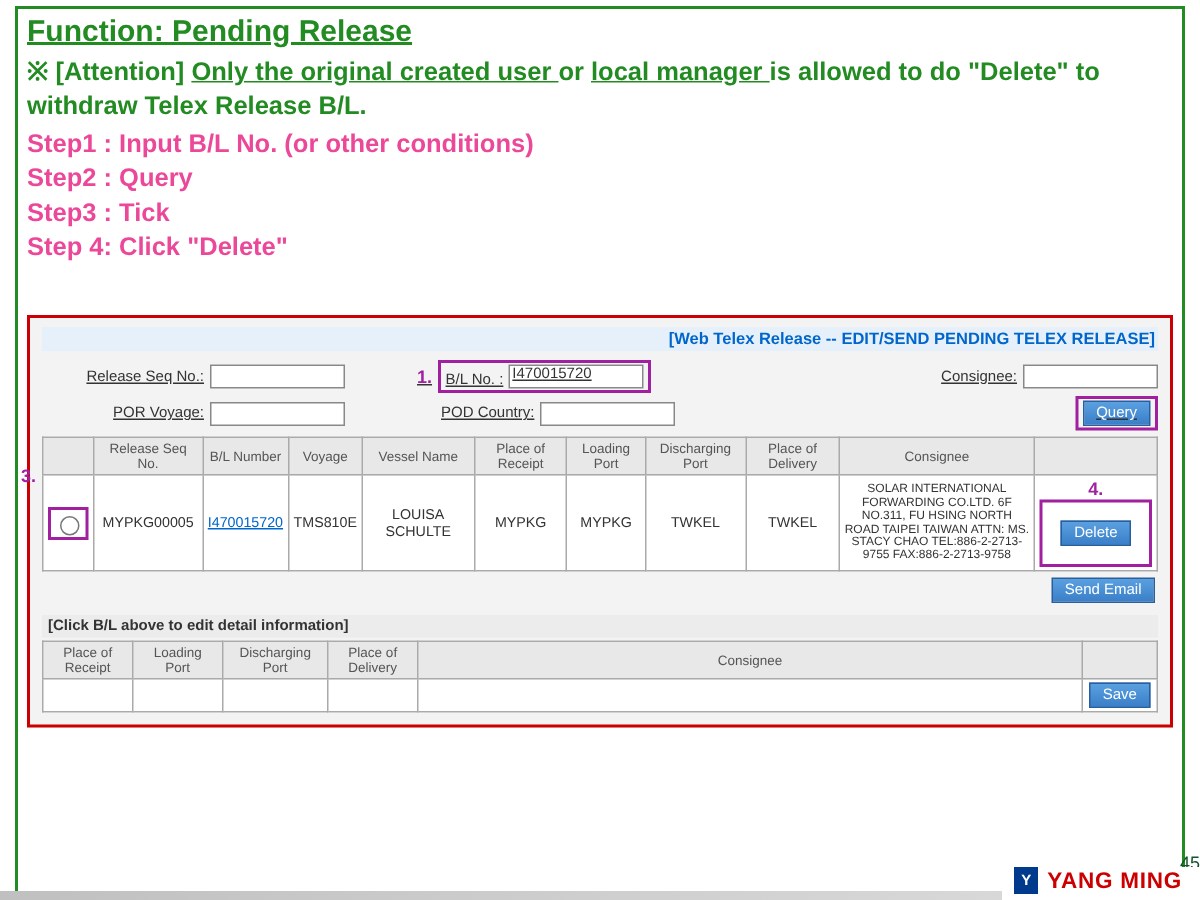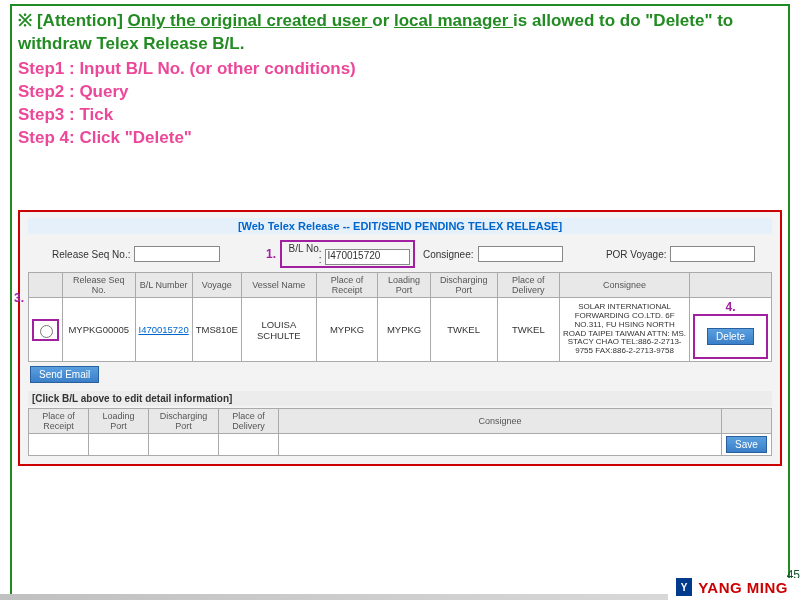--- a/index.html
+++ b/index.html
@@ -48,39 +48,40 @@
     top: 210px;
     left: 18px;
     right: 18px;
     border: 2px solid #c00;
     background: #f3f3f3;
     padding: 6px 8px 8px 8px;
     font-size: 11px;
     color: #333;
   }
   .sc-title {
-    text-align: center;
+    text-align: right;
     color: #0066cc;
     font-weight: bold;
     font-size: 11px;
     background: #e6f0fa;
     padding: 2px;
     margin-bottom: 6px;
   }
   .form-row {
     display: flex;
     align-items: center;
     min-height: 22px;
     gap: 4px;
   }
   .form-grid {
     display: flex;
-    flex-direction: row;
+    flex-direction: column;
     gap: 2px;
     margin-bottom: 4px;
+    text-decoration: underline;
   }
   .field-label { font-size: 10px; color: #333; text-align: right; }
   .input-box {
     border: 1px solid #888;
     background: #fff;
     height: 16px;
     font-size: 10px;
     padding: 0 2px;
     display: inline-block;
   }
@@ -121,21 +122,21 @@
   table.data th {
     background: #e8e8e8;
     color: #555;
     font-weight: normal;
     font-size: 9px;
   }
   table.data td { height: 60px; }
   .bl-link { color: #0066cc; text-decoration: underline; }
   .row-highlight { border: 2px solid #a020a0; padding: 1px; display: inline-flex; align-items: center; gap: 4px; }
   .consignee-cell { font-size: 8px; text-align: left; line-height: 1.1; }
-  .send-email-row { padding: 4px 2px; }
+  .send-email-row { text-align: right; padding: 4px 2px; }
   .click-hint {
     font-size: 10px;
     color: #333;
     background: #ececec;
     padding: 2px 4px;
     margin-top: 4px;
     font-weight: bold;
   }
   table.bottom {
     border-collapse: collapse;
@@ -197,20 +198,21 @@
     font-size: 15px;
     letter-spacing: 0.5px;
   }
 </style>
 </head>
 <body>
 
 <div class="slide-border"></div>
 
 <div class="content">
+  <div class="title">Function: Pending Release</div>
 
   <div class="attention-line">
     <span>※ [Attention] </span><span class="u">Only the original created user </span><span>or </span><span class="u">local manager </span><span>is allowed to do "Delete" to withdraw Telex Release B/L.</span>
   </div>
 
   <div class="steps">
     <div>Step1 : Input B/L No. (or other conditions)</div>
     <div>Step2 : Query</div>
     <div>Step3 : Tick</div>
     <div>Step 4: Click "Delete"</div>

